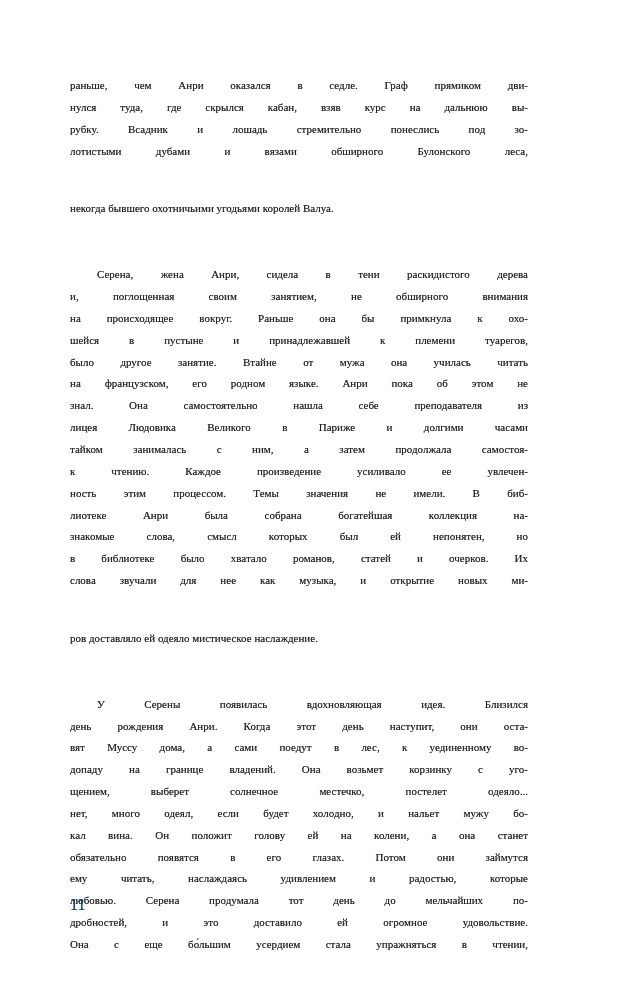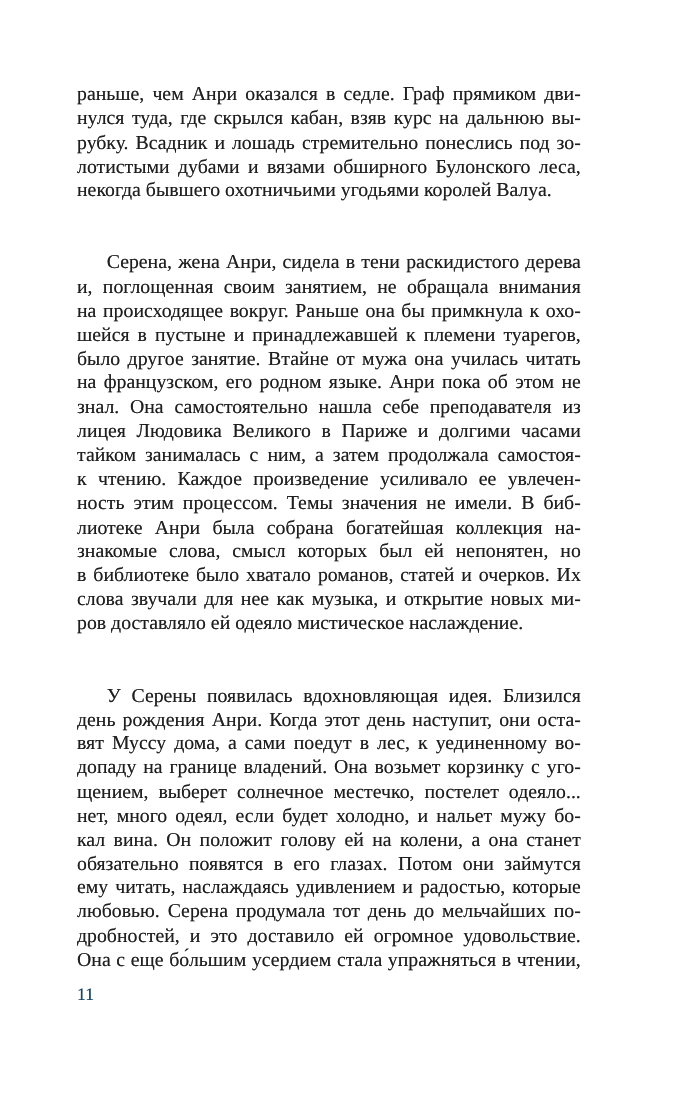--- a/index.html
+++ b/index.html
@@ -19,28 +19,29 @@
     position: absolute;
     left: 70px;
     top: 75px;
     width: 458px;
     color: #1f1f1f;
     text-shadow: 0 0 0.6px rgba(30,30,30,0.65);
   }
   .line {
     height: 21.85px;
     line-height: 21.85px;
-    font-size: 18px;
+    font-size: 11px;
     text-align: justify;
     text-align-last: justify;
     white-space: nowrap;
     overflow: hidden;
   }
   .line.last {
     text-align-last: left;
+    margin-top: 36px;
   }
   .line.indent {
     text-indent: 27px;
     margin-top: 44px;
   }
   .paragraph.space-before {
     margin-top: 21.85px;
   }
   .page-number {
     position: absolute;
@@ -60,21 +61,21 @@
   <div class="text-block" id="text-block">
       <div class="paragraph">
         <div class="line">раньше, чем Анри оказался в седле. Граф прямиком дви-</div>
         <div class="line">нулся туда, где скрылся кабан, взяв курс на дальнюю вы-</div>
         <div class="line">рубку. Всадник и лошадь стремительно понеслись под зо-</div>
         <div class="line">лотистыми дубами и вязами обширного Булонского леса,</div>
         <div class="line last">некогда бывшего охотничьими угодьями королей Валуа.</div>
       </div>
       <div class="paragraph space-before">
         <div class="line indent">Серена, жена Анри, сидела в тени раскидистого дерева</div>
-        <div class="line">и, поглощенная своим занятием, не обращала внимания</div>
+        <div class="line">и, поглощенная своим занятием, не обширного внимания</div>
         <div class="line">на происходящее вокруг. Раньше она бы примкнула к охо-</div>
         <div class="line">шейся в пустыне и принадлежавшей к племени туарегов,</div>
         <div class="line">было другое занятие. Втайне от мужа она училась читать</div>
         <div class="line">на французском, его родном языке. Анри пока об этом не</div>
         <div class="line">знал. Она самостоятельно нашла себе преподавателя из</div>
         <div class="line">лицея Людовика Великого в Париже и долгими часами</div>
         <div class="line">тайком занималась с ним, а затем продолжала самостоя-</div>
         <div class="line">к чтению. Каждое произведение усиливало ее увлечен-</div>
         <div class="line">ность этим процессом. Темы значения не имели. В биб-</div>
         <div class="line">лиотеке Анри была собрана богатейшая коллекция на-</div>

